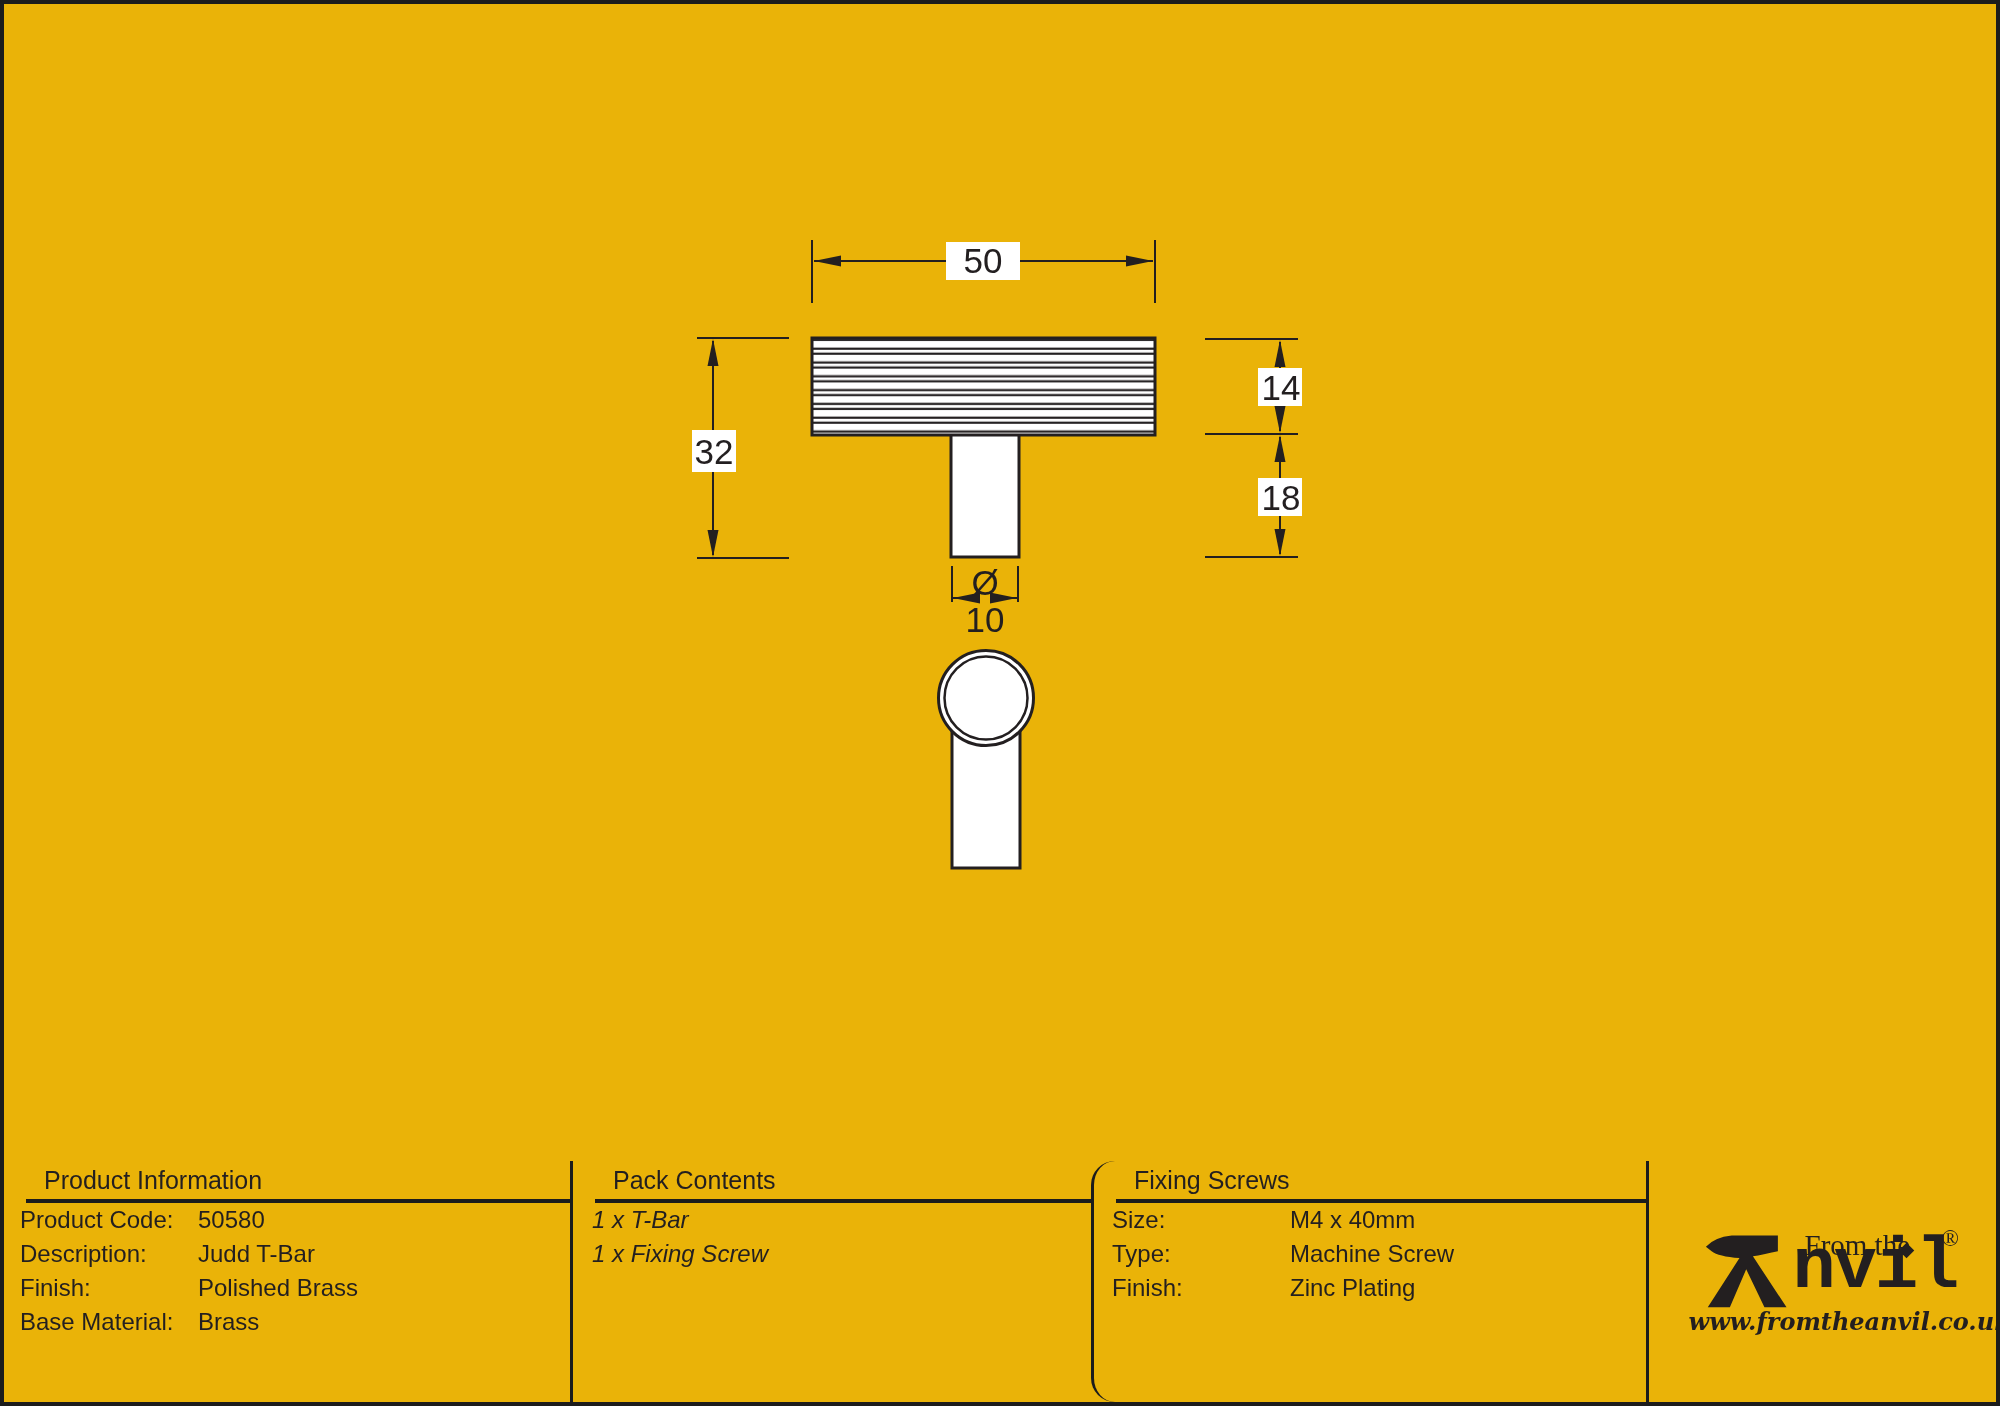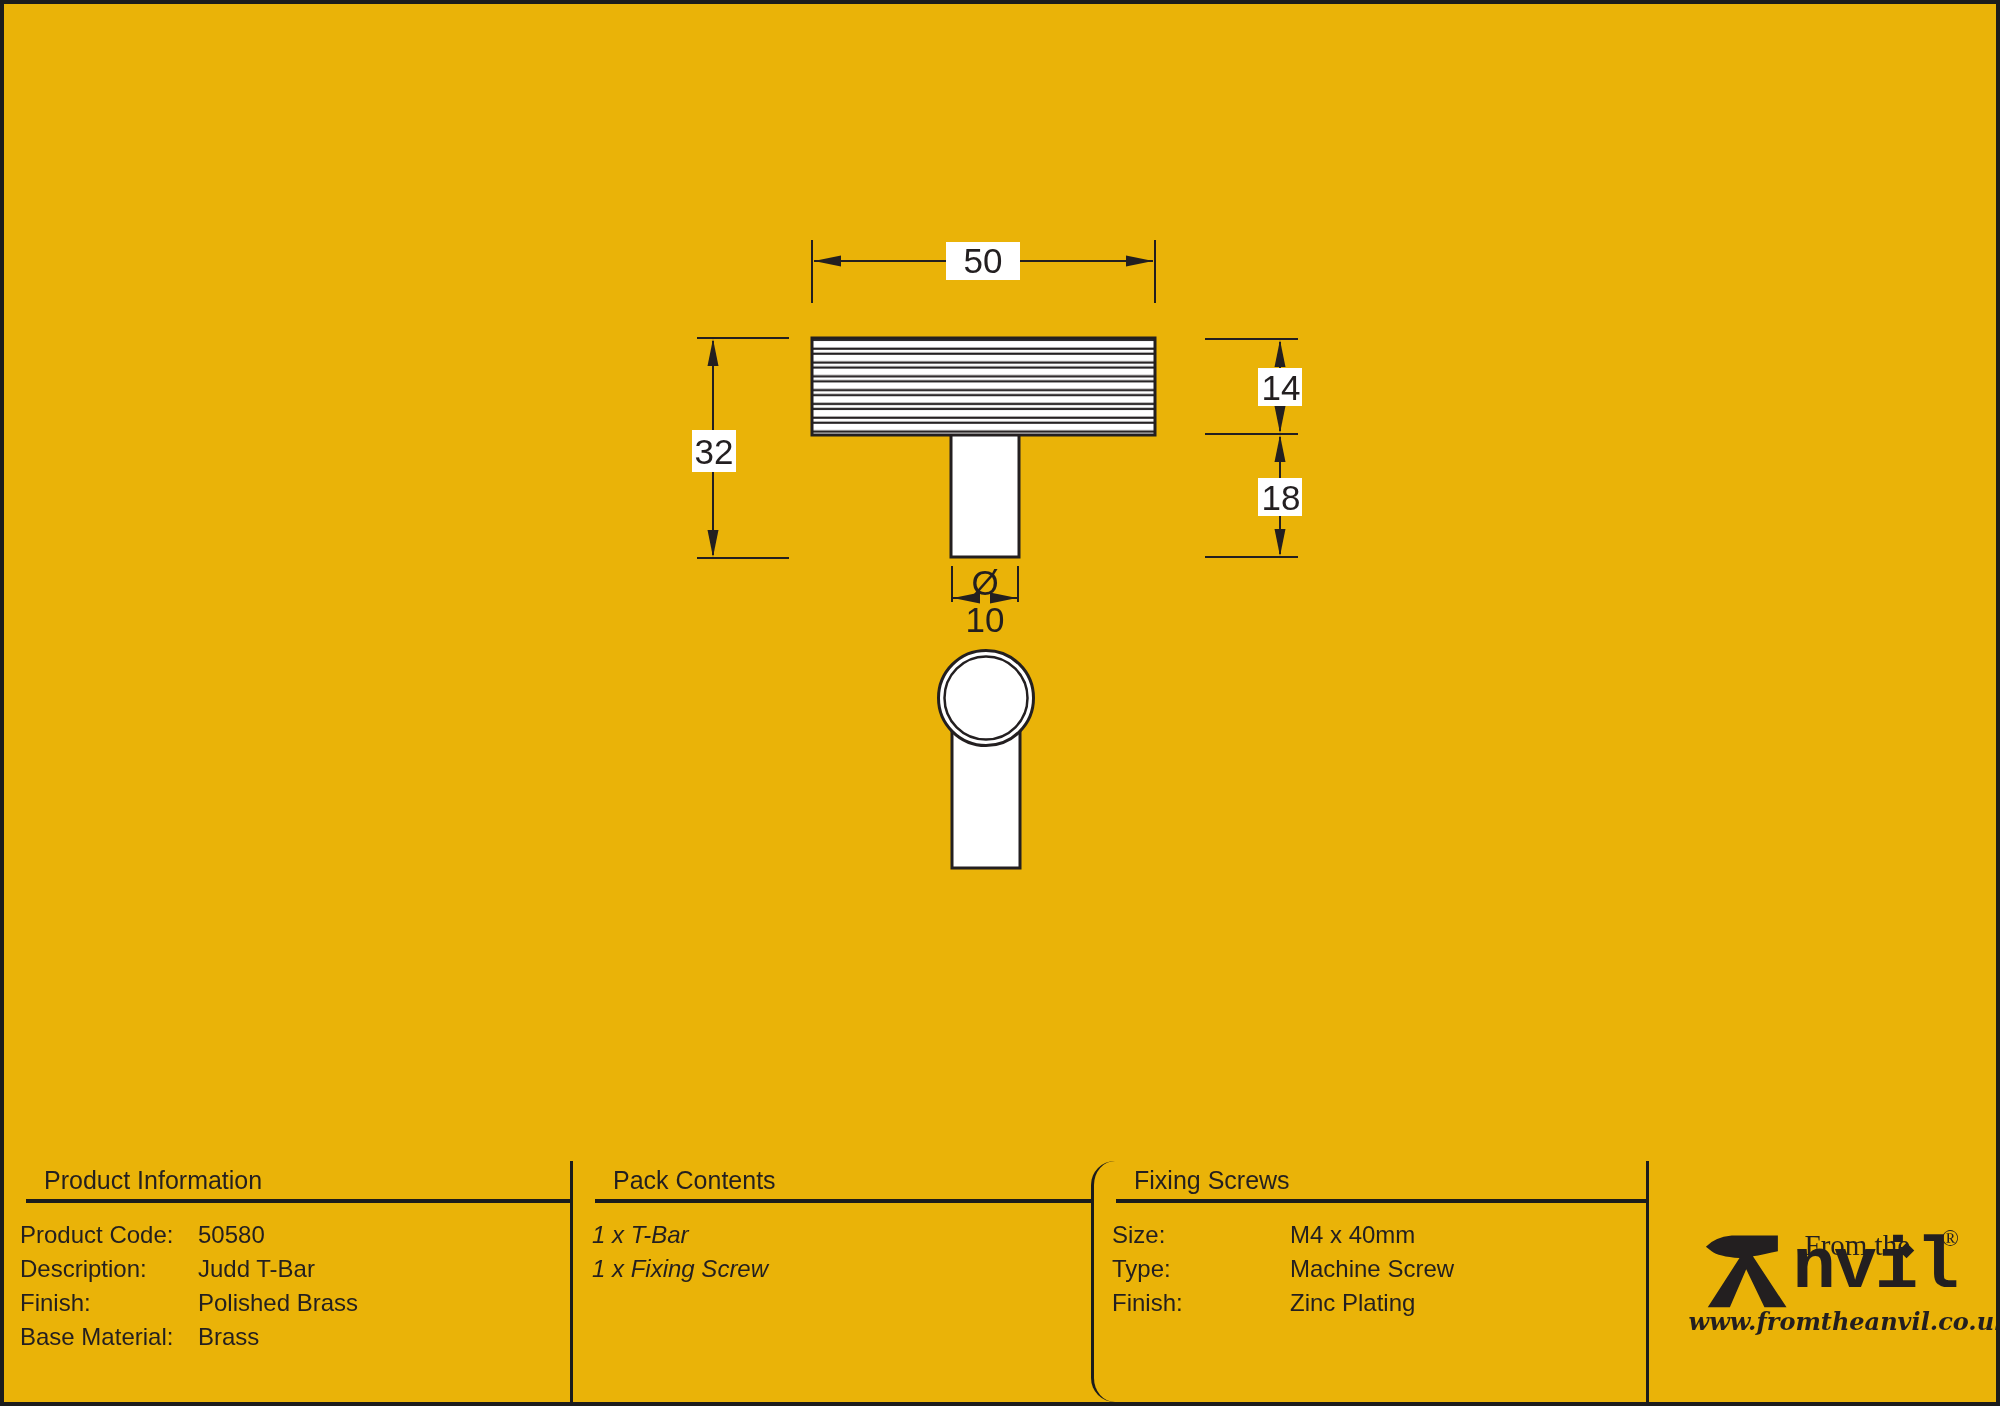--- a/index.html
+++ b/index.html
@@ -49,21 +49,21 @@
 
   .col-header {
     height:42px;
     box-sizing:border-box;
     border-bottom:4px solid #1c1c1c;
     display:flex; align-items:center;
     padding-left:18px;
     font-size:25px;
     margin-left:22px;
   }
-  .col-body { padding-top:15px; }
+  .col-body { }
   .col-product .col-body { padding-left:16px; }
   .col-pack    .col-body { padding-left:19px; }
   .col-screws  .col-body { padding-left:18px; }
 
   .spec-row { display:flex; align-items:center; height:34px; font-size:24px; }
   .spec-label { width:178px; }
   .pack-row { display:flex; align-items:center; height:34px; font-size:24px;font-style:italic; }
 
   
   .logo { position:relative; width:264px; height:122px; transform:translateX(8px); }

